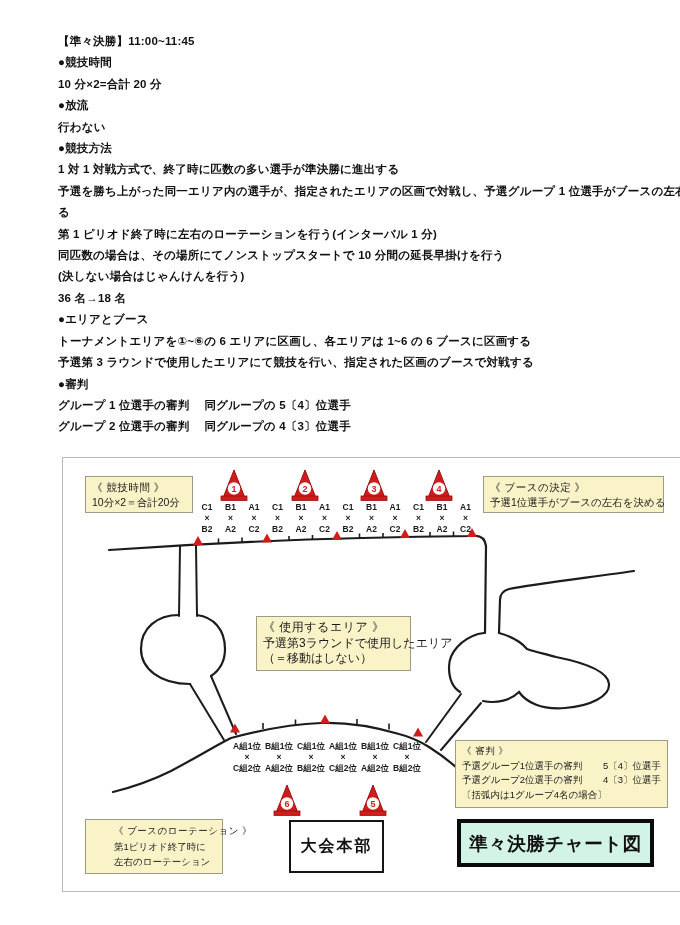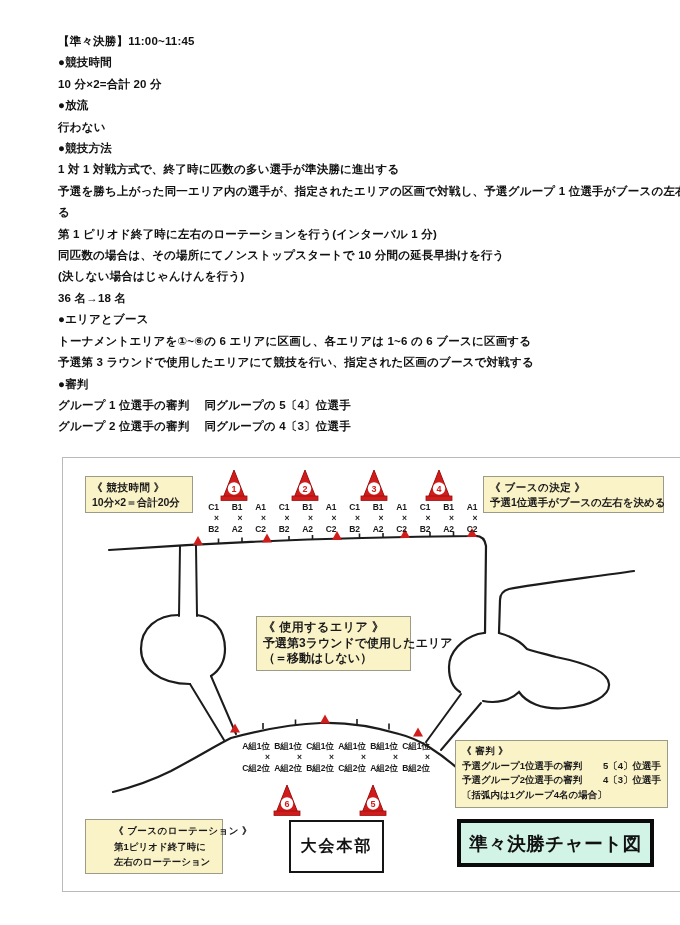--- a/index.html
+++ b/index.html
@@ -8,32 +8,32 @@
 
   
   #doc{position:absolute;left:30px;top:31px;width:640px;}
   .doc-line{font-size:11.5px;font-weight:bold;line-height:21.4px;white-space:nowrap;letter-spacing:0.2px;}
 
   
   #frame{position:absolute;left:34px;top:457px;width:622px;height:433px;border:1px solid #b9b9b9;background:#fff;}
   #mapsvg{position:absolute;left:0;top:0;}
 
   
-  .note{position:absolute;background:#faf3c8;border:1px solid #9b9b88;font-weight:bold;color:#1a1a1a;
+  .note{position:absolute;background:#faf3c8;border:1px solid #9b9b88;font-weight:normal;color:#1a1a1a;
         padding:3px 6px;box-sizing:border-box;line-height:14px;font-size:10px;white-space:nowrap;}
   .note .t{letter-spacing:0.5px;}
   #note-time{left:22px;top:18px;width:108px;height:37px;font-size:10.5px;line-height:15px;}
   #note-decision{left:420px;top:18px;width:181px;height:37px;font-size:10.5px;line-height:15px;}
   #note-area{left:193px;top:158px;width:155px;height:55px;font-size:12px;line-height:15.5px;}
   #note-referee{left:392px;top:282px;width:213px;height:68px;font-size:9.5px;line-height:14.6px;}
   #note-rotation{left:22px;top:361px;width:138px;height:55px;font-size:9.5px;line-height:15.5px;padding-left:28px;}
   .ref-row{display:flex;justify-content:space-between;}
 
   
-  .pair{position:absolute;text-align:right;font-weight:bold;color:#1a1a1a;}
+  .pair{position:absolute;text-align:center;font-weight:bold;color:#1a1a1a;}
   .pair-top{width:24px;font-size:8.5px;line-height:10.8px;}
   .pair-bot{width:46px;font-size:8.5px;line-height:10.8px;}
   .pair span{display:block;}
 
   
   #hq-box{position:absolute;left:226px;top:362px;width:91px;height:49px;border:2px solid #151515;background:#fff;
           display:flex;align-items:center;justify-content:center;font-size:16px;font-weight:bold;letter-spacing:2px;}
   #title-box{position:absolute;left:394px;top:361px;width:197px;height:48px;border:4px solid #0a0a0a;background:#d2f4e7;
           display:flex;align-items:center;justify-content:center;font-size:18.5px;font-weight:bold;letter-spacing:0.5px;box-sizing:border-box;}
 </style>

